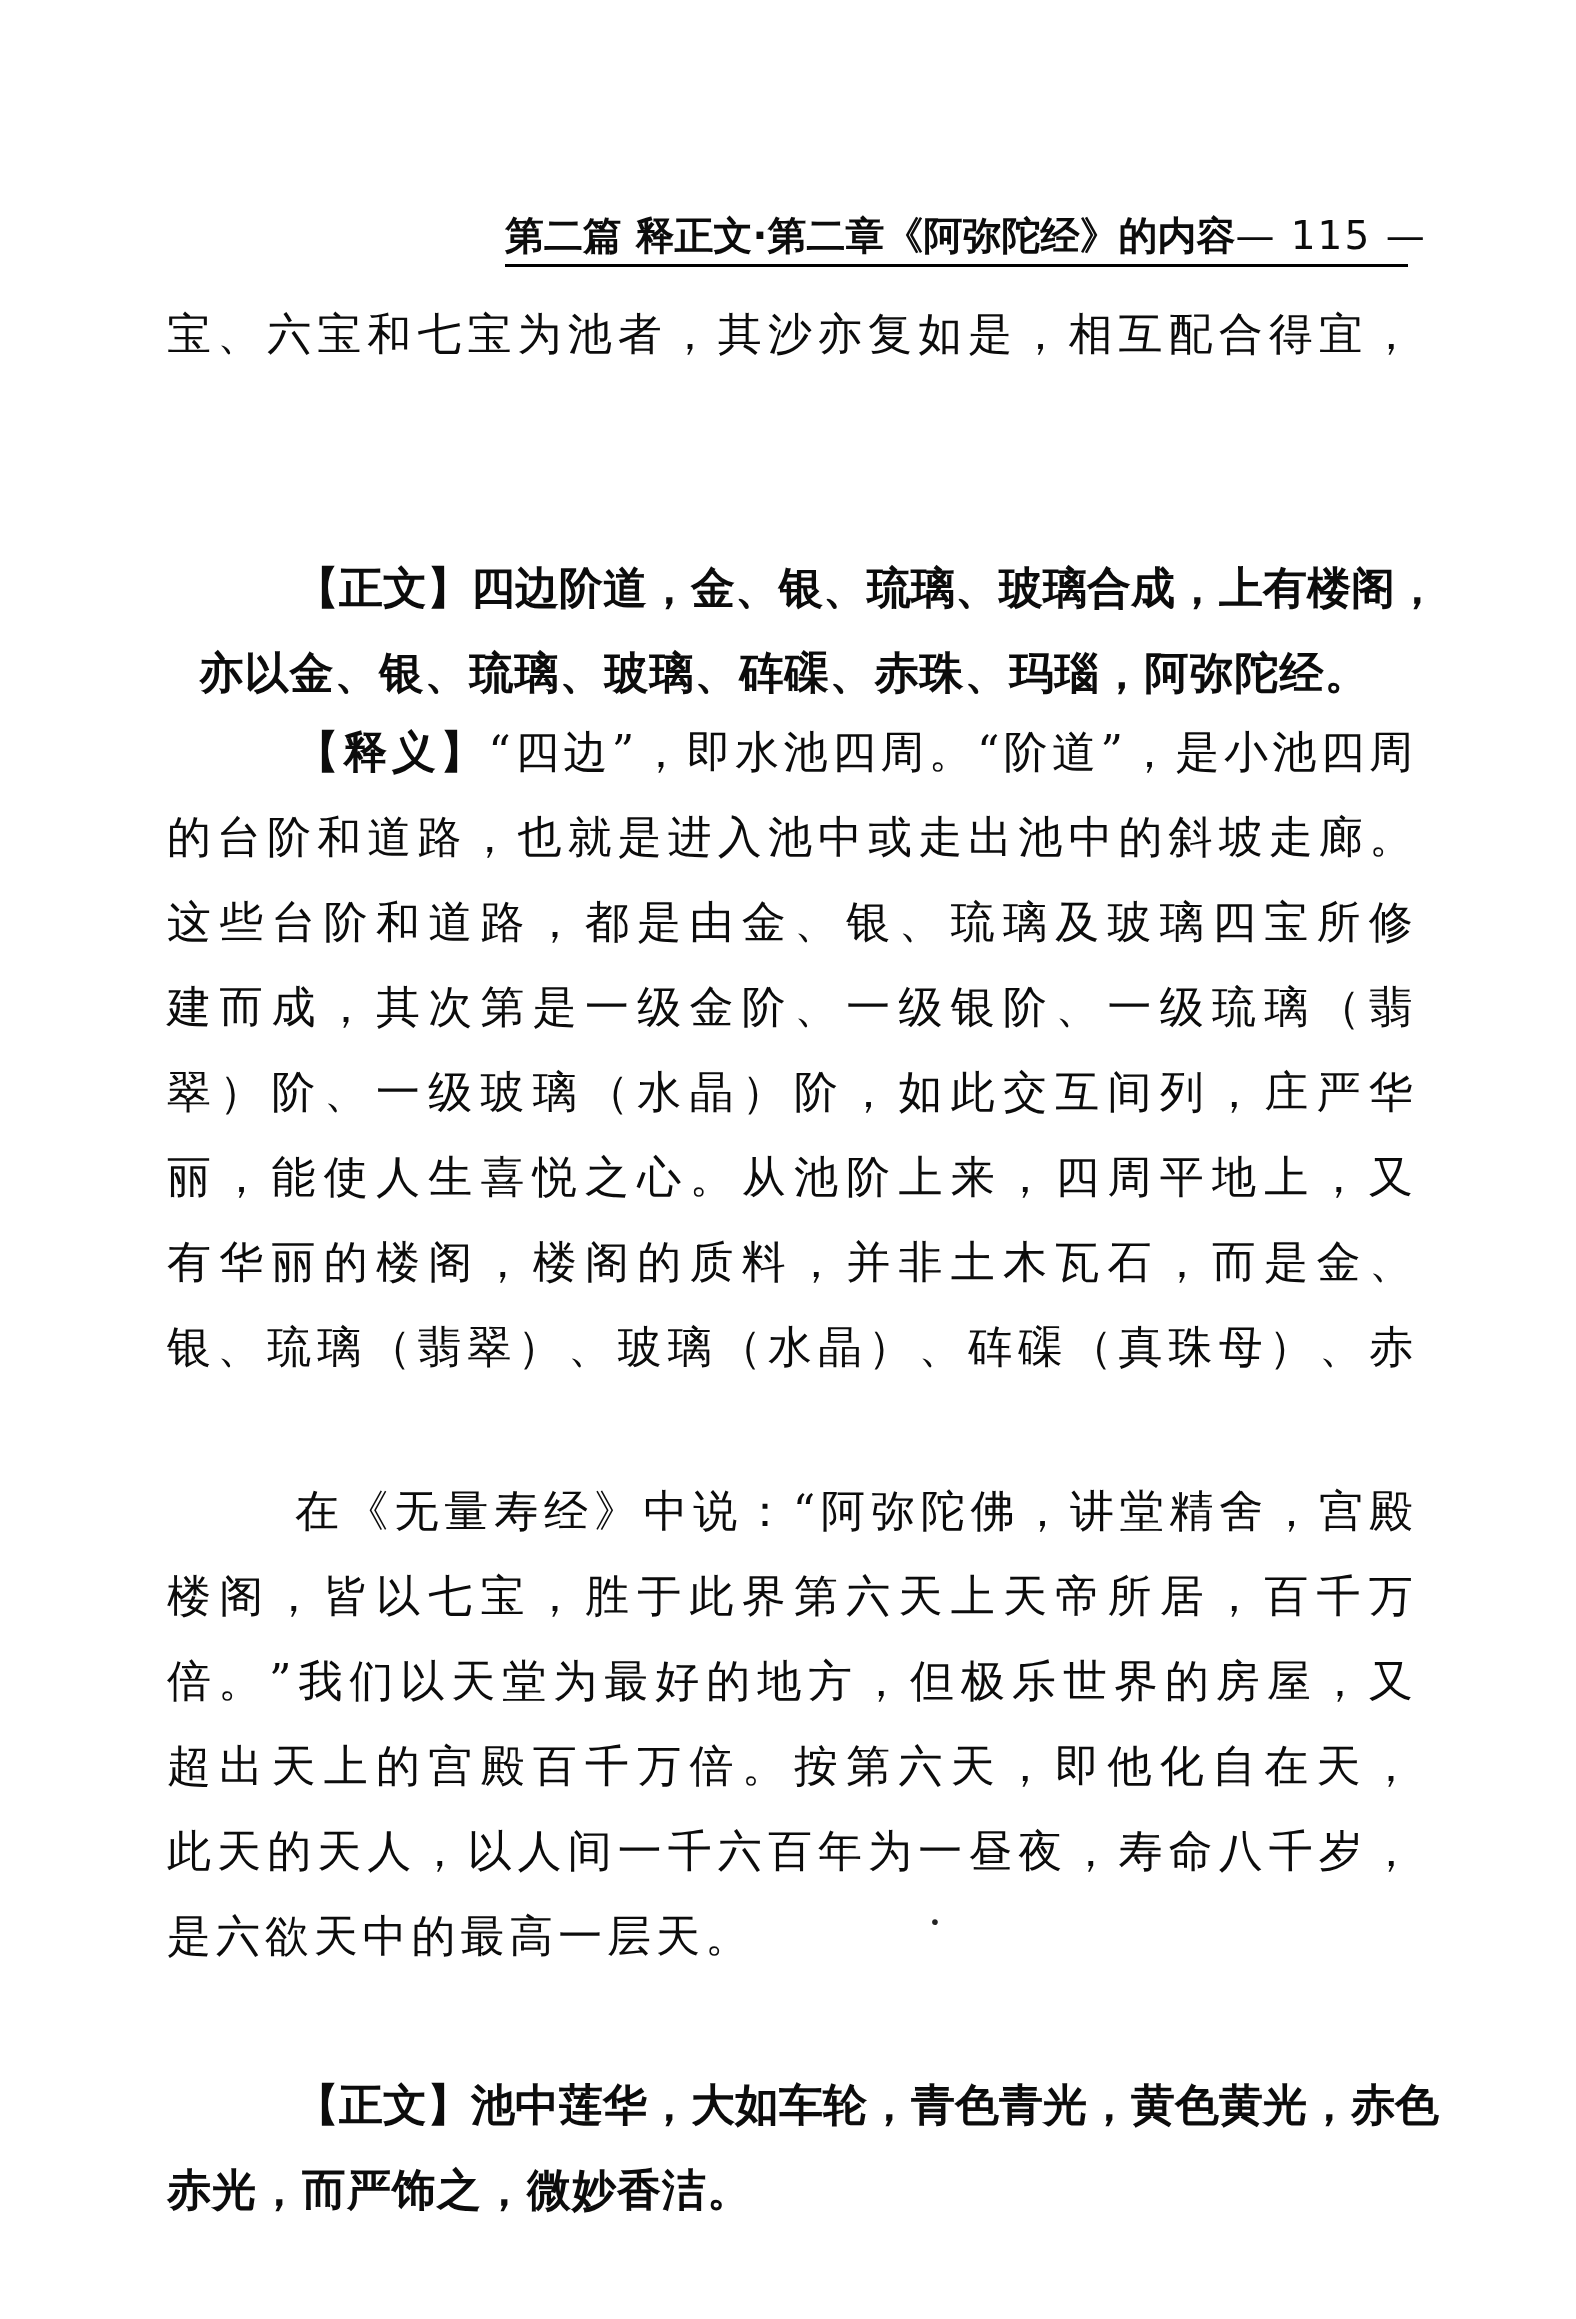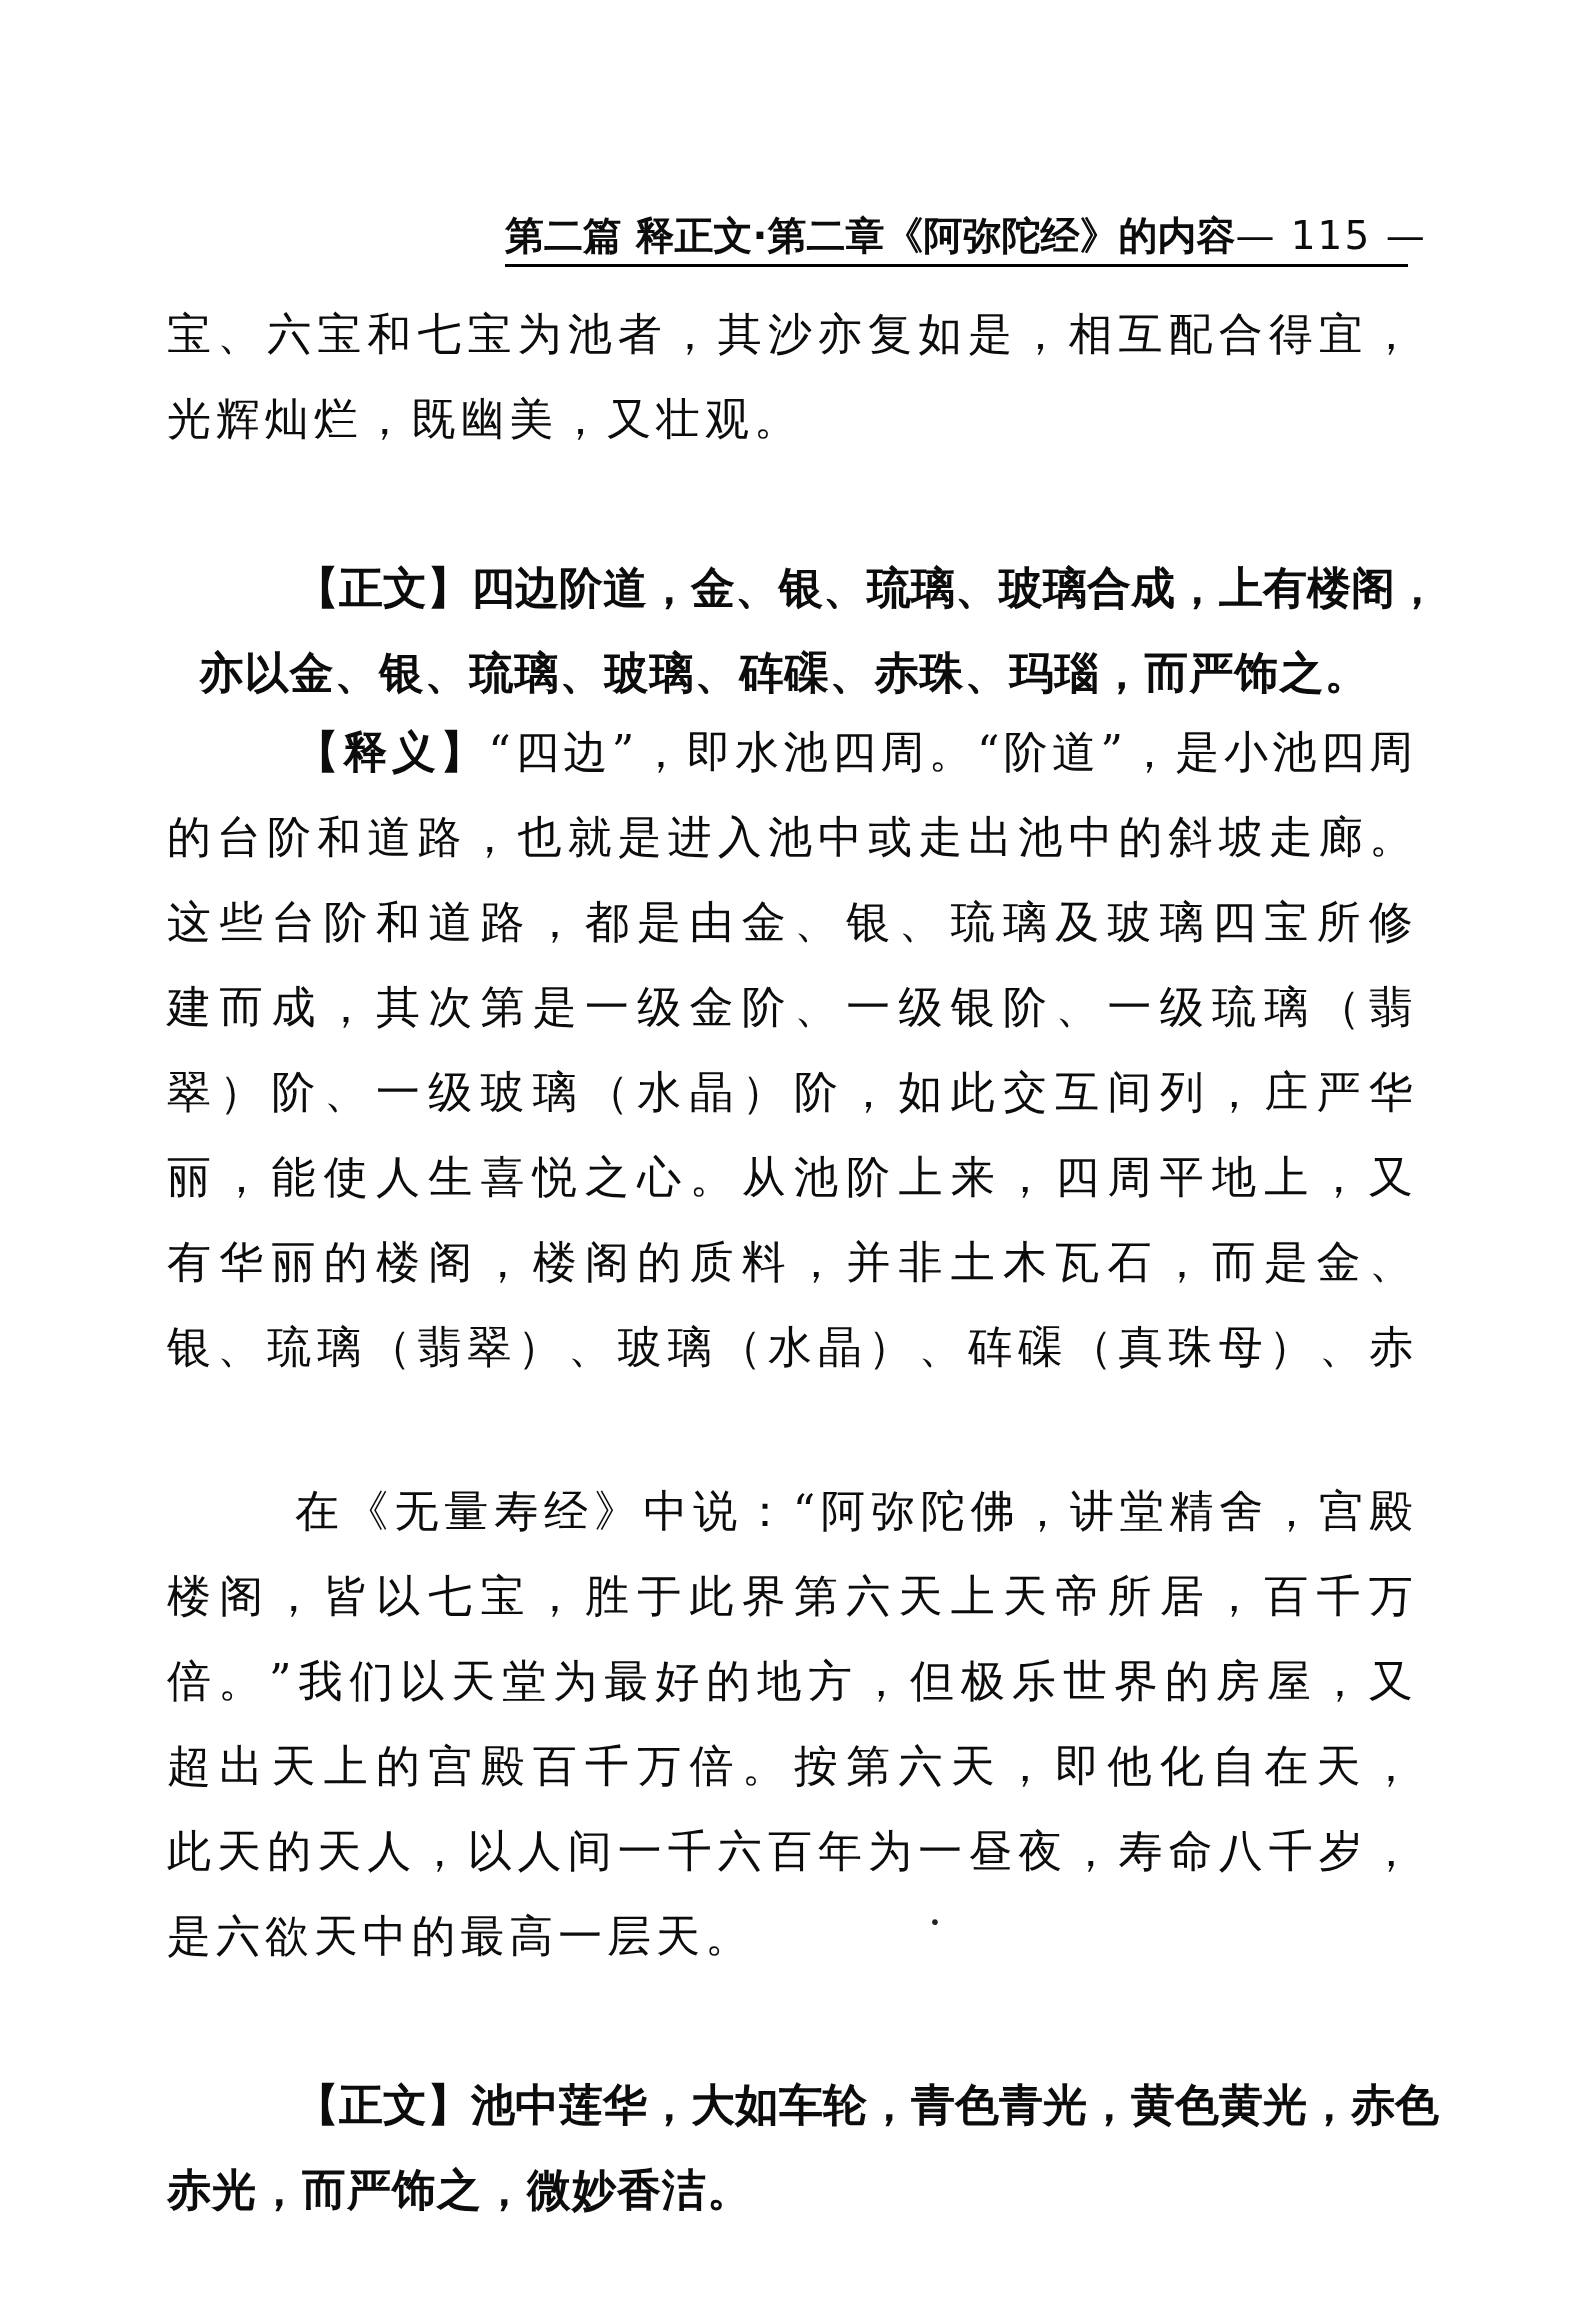--- a/index.html
+++ b/index.html
@@ -86,21 +86,20 @@
           <span>是</span>
           <span>，</span>
           <span>相</span>
           <span>互</span>
           <span>配</span>
           <span>合</span>
           <span>得</span>
           <span>宜</span>
           <span>，</span>
         </div>
-        <div class="line">光辉灿烂，既幽美，又壮观。</div>
       </div>
       <div class="block hei" style="top: 545px;">
         <div class="line just" style="padding-left: 128px;">
           <span>【</span>
           <span>正</span>
           <span>文</span>
           <span>】</span>
           <span>四</span>
           <span>边</span>
           <span>阶</span>
@@ -117,21 +116,21 @@
           <span>璃</span>
           <span>合</span>
           <span>成</span>
           <span>，</span>
           <span>上</span>
           <span>有</span>
           <span>楼</span>
           <span>阁</span>
           <span>，</span>
         </div>
-        <div class="line" style="padding-left: 32.5px;">亦以金、银、琉璃、玻璃、砗磲、赤珠、玛瑙，而严饰之。</div>
+        <div class="line" style="padding-left: 32.5px;">亦以金、银、琉璃、玻璃、砗磲、赤珠、玛瑙，阿弥陀经。</div>
       </div>
       <div class="block song" style="top: 709px;">
         <div class="line just" style="padding-left: 128px;">
           <span style="font-weight: 700;">【</span>
           <span style="font-weight: 700;">释</span>
           <span style="font-weight: 700;">义</span>
           <span style="font-weight: 700;">】</span>
           <span>“</span>
           <span>四</span>
           <span>边</span>

